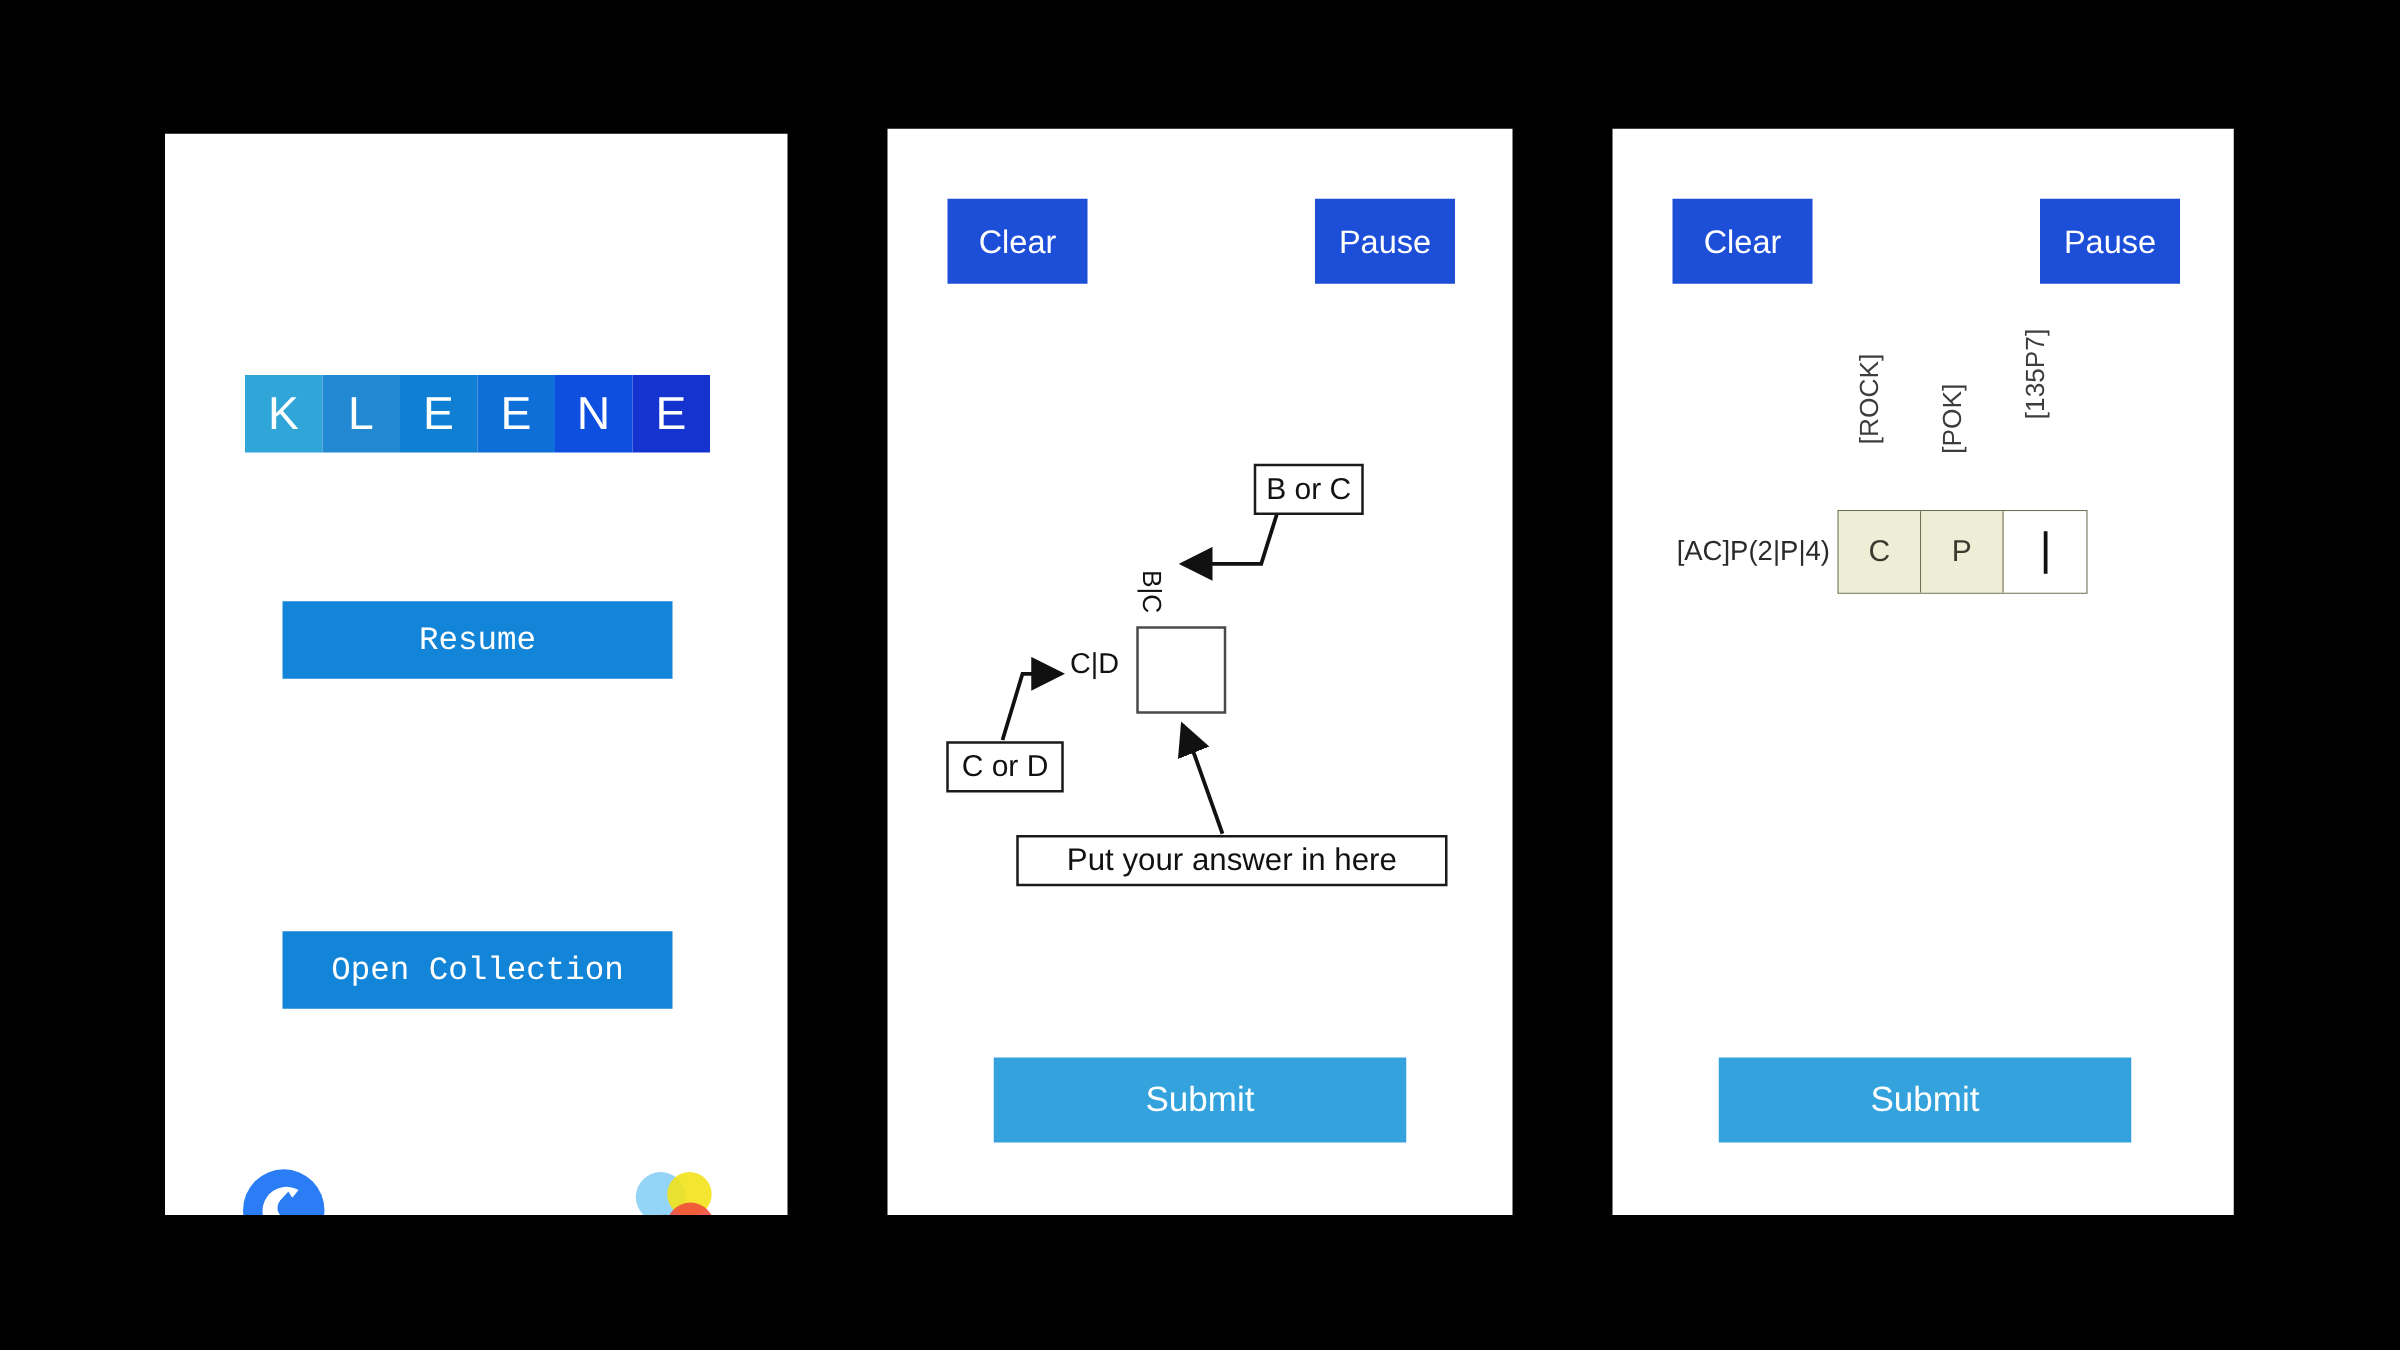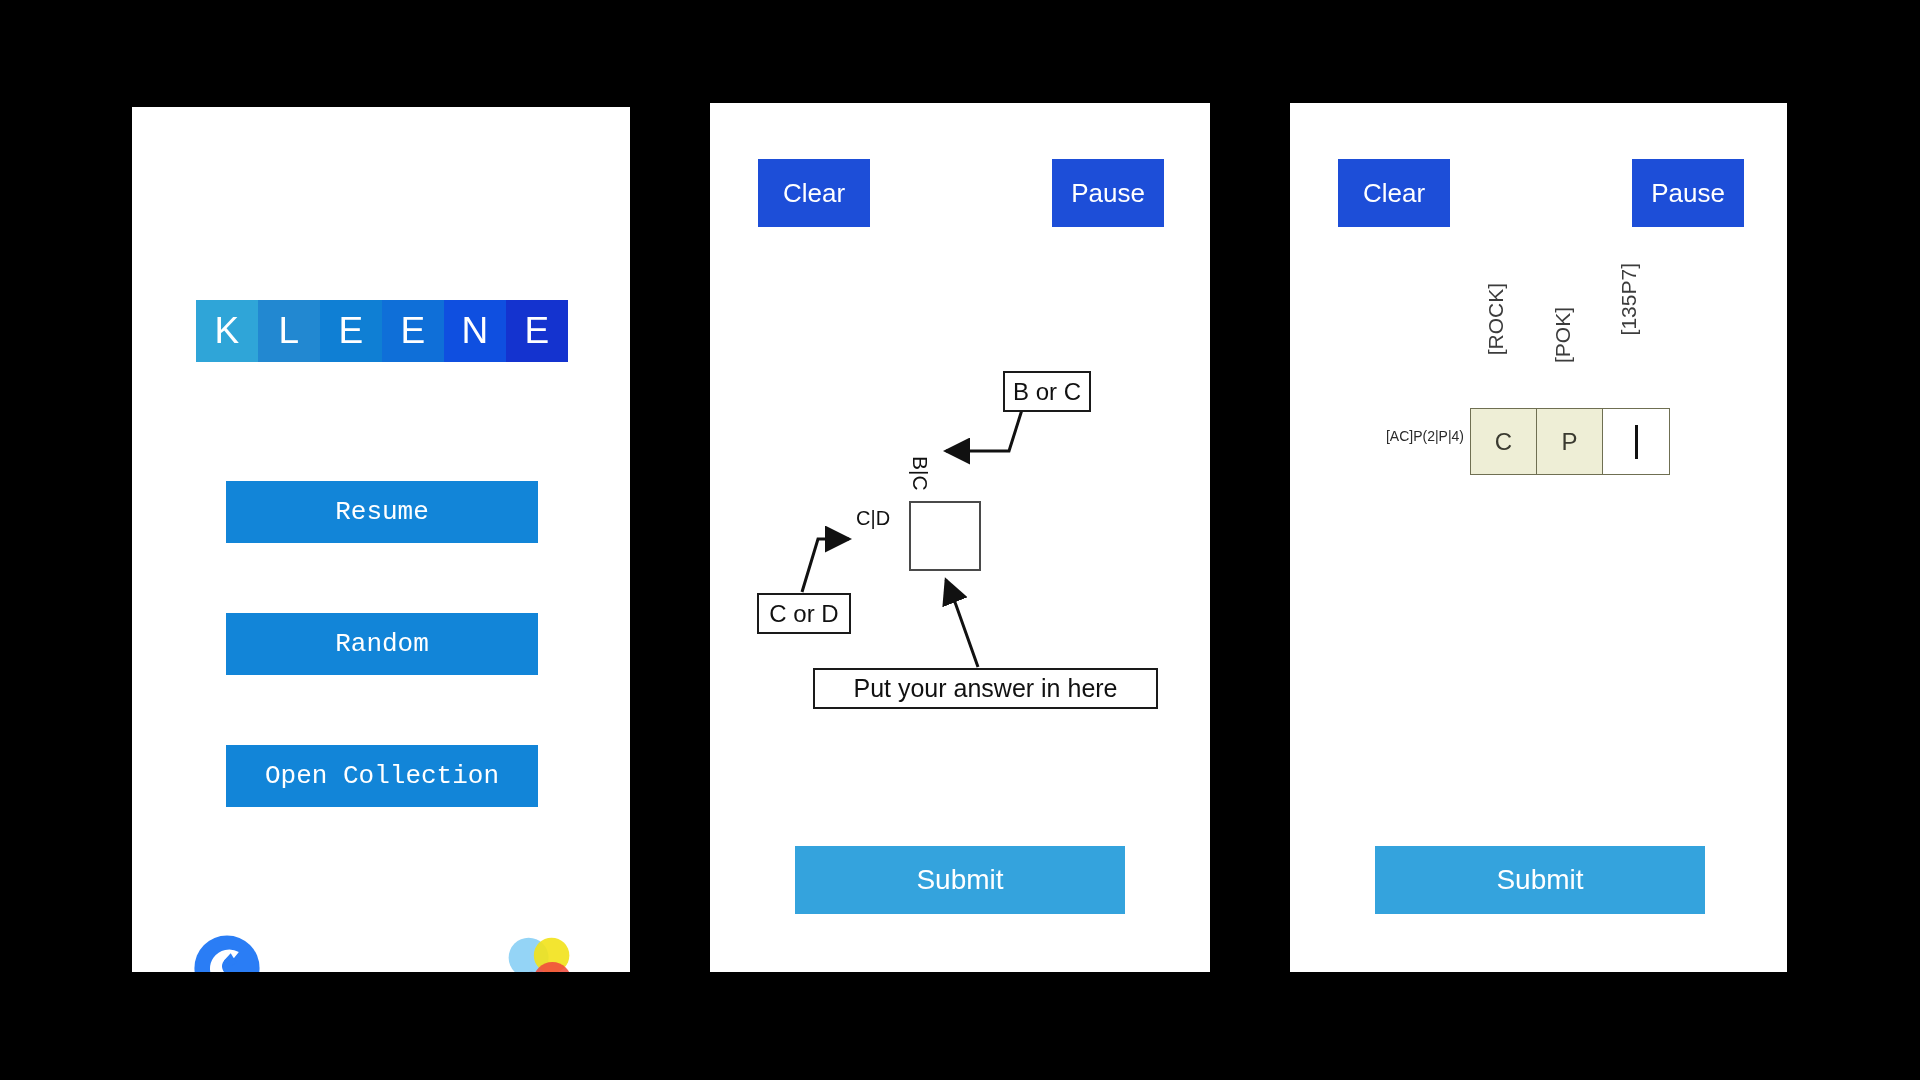--- a/index.html
+++ b/index.html
@@ -220,23 +220,23 @@
     text-orientation: mixed;
     display: flex;
     align-items: center;
     justify-content: center;
     font-family: "Liberation Sans", sans-serif;
   }
 
   #label-cd-inline {
     position: absolute;
     left: 146px;
-    top: 404px;
+    top: 414px;
     color: #111111;
-    font-size: 20px;
+    font-size: 23px;
     font-family: "Liberation Sans", sans-serif;
     white-space: nowrap;
   }
 
   
   #cell-strip {
     position: absolute;
     left: 180px;
     top: 305px;
     display: flex;
@@ -281,21 +281,21 @@
   #vlabel-1 { left: 261px; top: 204px; }
   #vlabel-2 { left: 327px; top: 160px; }
 
   #row-left-label {
     position: absolute;
     left: 12px;
     top: 325px;
     width: 162px;
     text-align: right;
     color: #2b2b2b;
-    font-size: 14px;
+    font-size: 22px;
     font-family: "Liberation Sans", sans-serif;
     white-space: nowrap;
   }
 </style>
 </head>
 <body>
 
 <div id="stage">
 
   <div class="phone" id="panel-home">
@@ -303,21 +303,20 @@
     <div class="logo-wrap">
       <div class="logo-tile" style="background: rgb(47, 165, 216);">K</div>
       <div class="logo-tile" style="background: rgb(34, 136, 209);">L</div>
       <div class="logo-tile" style="background: rgb(15, 127, 212);">E</div>
       <div class="logo-tile" style="background: rgb(15, 111, 216);">E</div>
       <div class="logo-tile" style="background: rgb(15, 79, 224);">N</div>
       <div class="logo-tile" style="background: rgb(20, 51, 207);">E</div>
     </div>
 
     <button class="home-btn" id="btn-resume">Resume</button>
-    <button class="home-btn" id="btn-random">Random</button>
     <button class="home-btn" id="btn-opencol">Open Collection</button>
 
     <div class="bottom-icons">
 
       <div id="icon-settings">
         <svg viewBox="0 0 100 100" width="74" height="74" aria-hidden="true">
           <circle cx="50" cy="50" r="44" fill="#2a7df5"></circle>
           <path d="M62 26 a26 26 0 1 0 12 40 l-13 -9 a12 12 0 1 1 -4 -22 z" fill="#ffffff" transform="rotate(10 50 50)"></path>
           <path d="M55 30 l-9 10 6 9 11 -6 z" fill="#2a7df5"></path>
         </svg>

